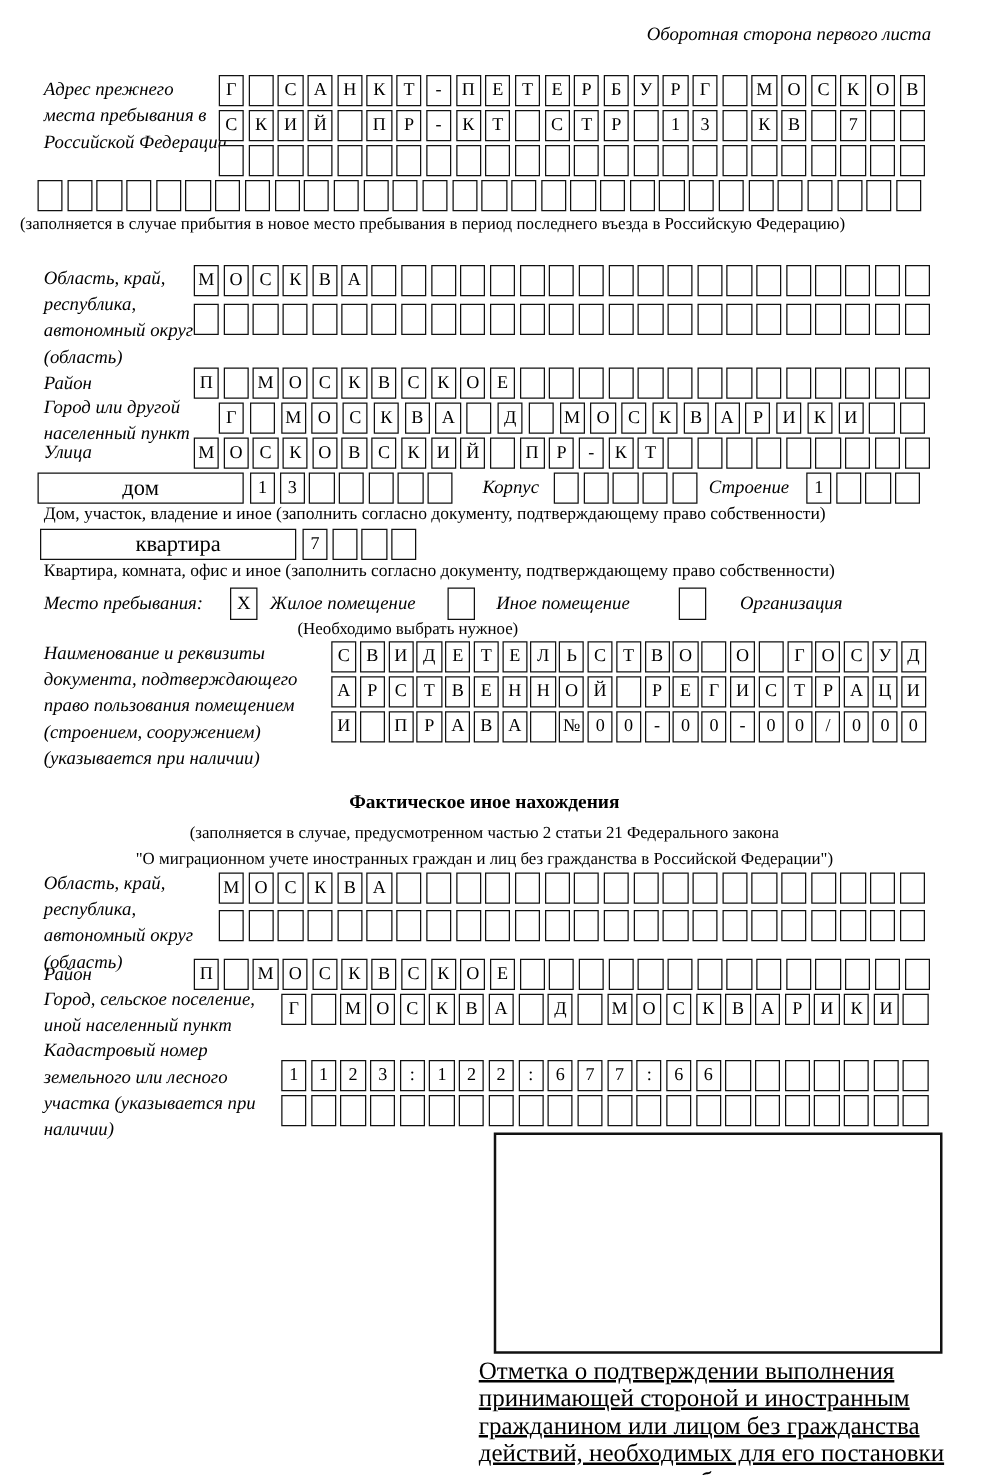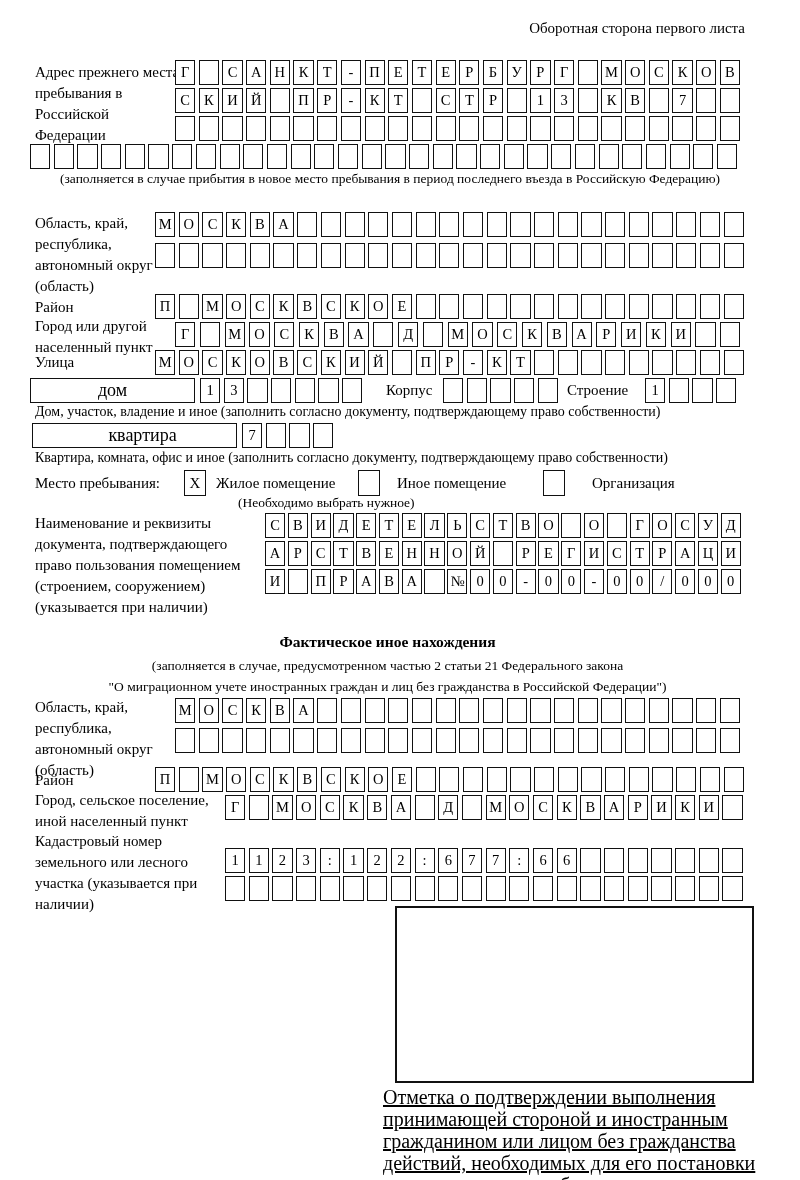--- a/index.html
+++ b/index.html
@@ -2,21 +2,21 @@
 <html><head>
 <meta charset="utf-8">
 <style>
   html,body{margin:0;padding:0;background:#fff;}
   .page{
     position:relative; width:800px; height:1180px; background:#ffffff;
     font-family:"Liberation Serif","DejaVu Serif",serif; color:#000;
     overflow:hidden;
   }
   .abs{position:absolute;}
-  .lbl{font-size:15px; line-height:21px;}
+  .lbl{font-size:15px; line-height:21px;font-style:italic;}
   .note{font-size:13.5px;}
   .heading{font-weight:bold; font-size:15.5px; text-align:center;}
   .cellrow{position:absolute; display:flex; gap:3.5px; white-space:nowrap;}
   .cellrow.tight{gap:2.6px;}
   .cellrow.wide{gap:4.6px;}
   .cell{
     flex:none; width:20.2px; height:25px; box-sizing:border-box;
     border:1.6px solid #111; display:flex; align-items:center; justify-content:center;
     font-size:14.5px; background:#fff;
   }
@@ -142,21 +142,21 @@
       <span class="cell"></span>
       <span class="cell"></span>
       <span class="cell"></span>
       <span class="cell"></span>
       <span class="cell"></span>
       <span class="cell"></span>
       <span class="cell"></span>
       <span class="cell"></span>
       <span class="cell"></span>
     </div>
-  <div class="abs note" style="left:0; top:171px; width:780px; text-align:center;">(заполняется в случае прибытия в новое место пребывания в период последнего въезда в Российскую Федерацию)</div>
+  <div class="abs note" style="left:16px; top:171px; width:780px; ">(заполняется в случае прибытия в новое место пребывания в период последнего въезда в Российскую Федерацию)</div>
 
 
   <div class="abs lbl" style="left:35px; top:213px; width:120px;">Область, край, республика, автономный округ (область)</div>
   <div class="cellrow" style="left:155px; top:212px;">
       <span class="cell">М</span>
       <span class="cell">О</span>
       <span class="cell">С</span>
       <span class="cell">К</span>
       <span class="cell">В</span>
       <span class="cell">А</span>

